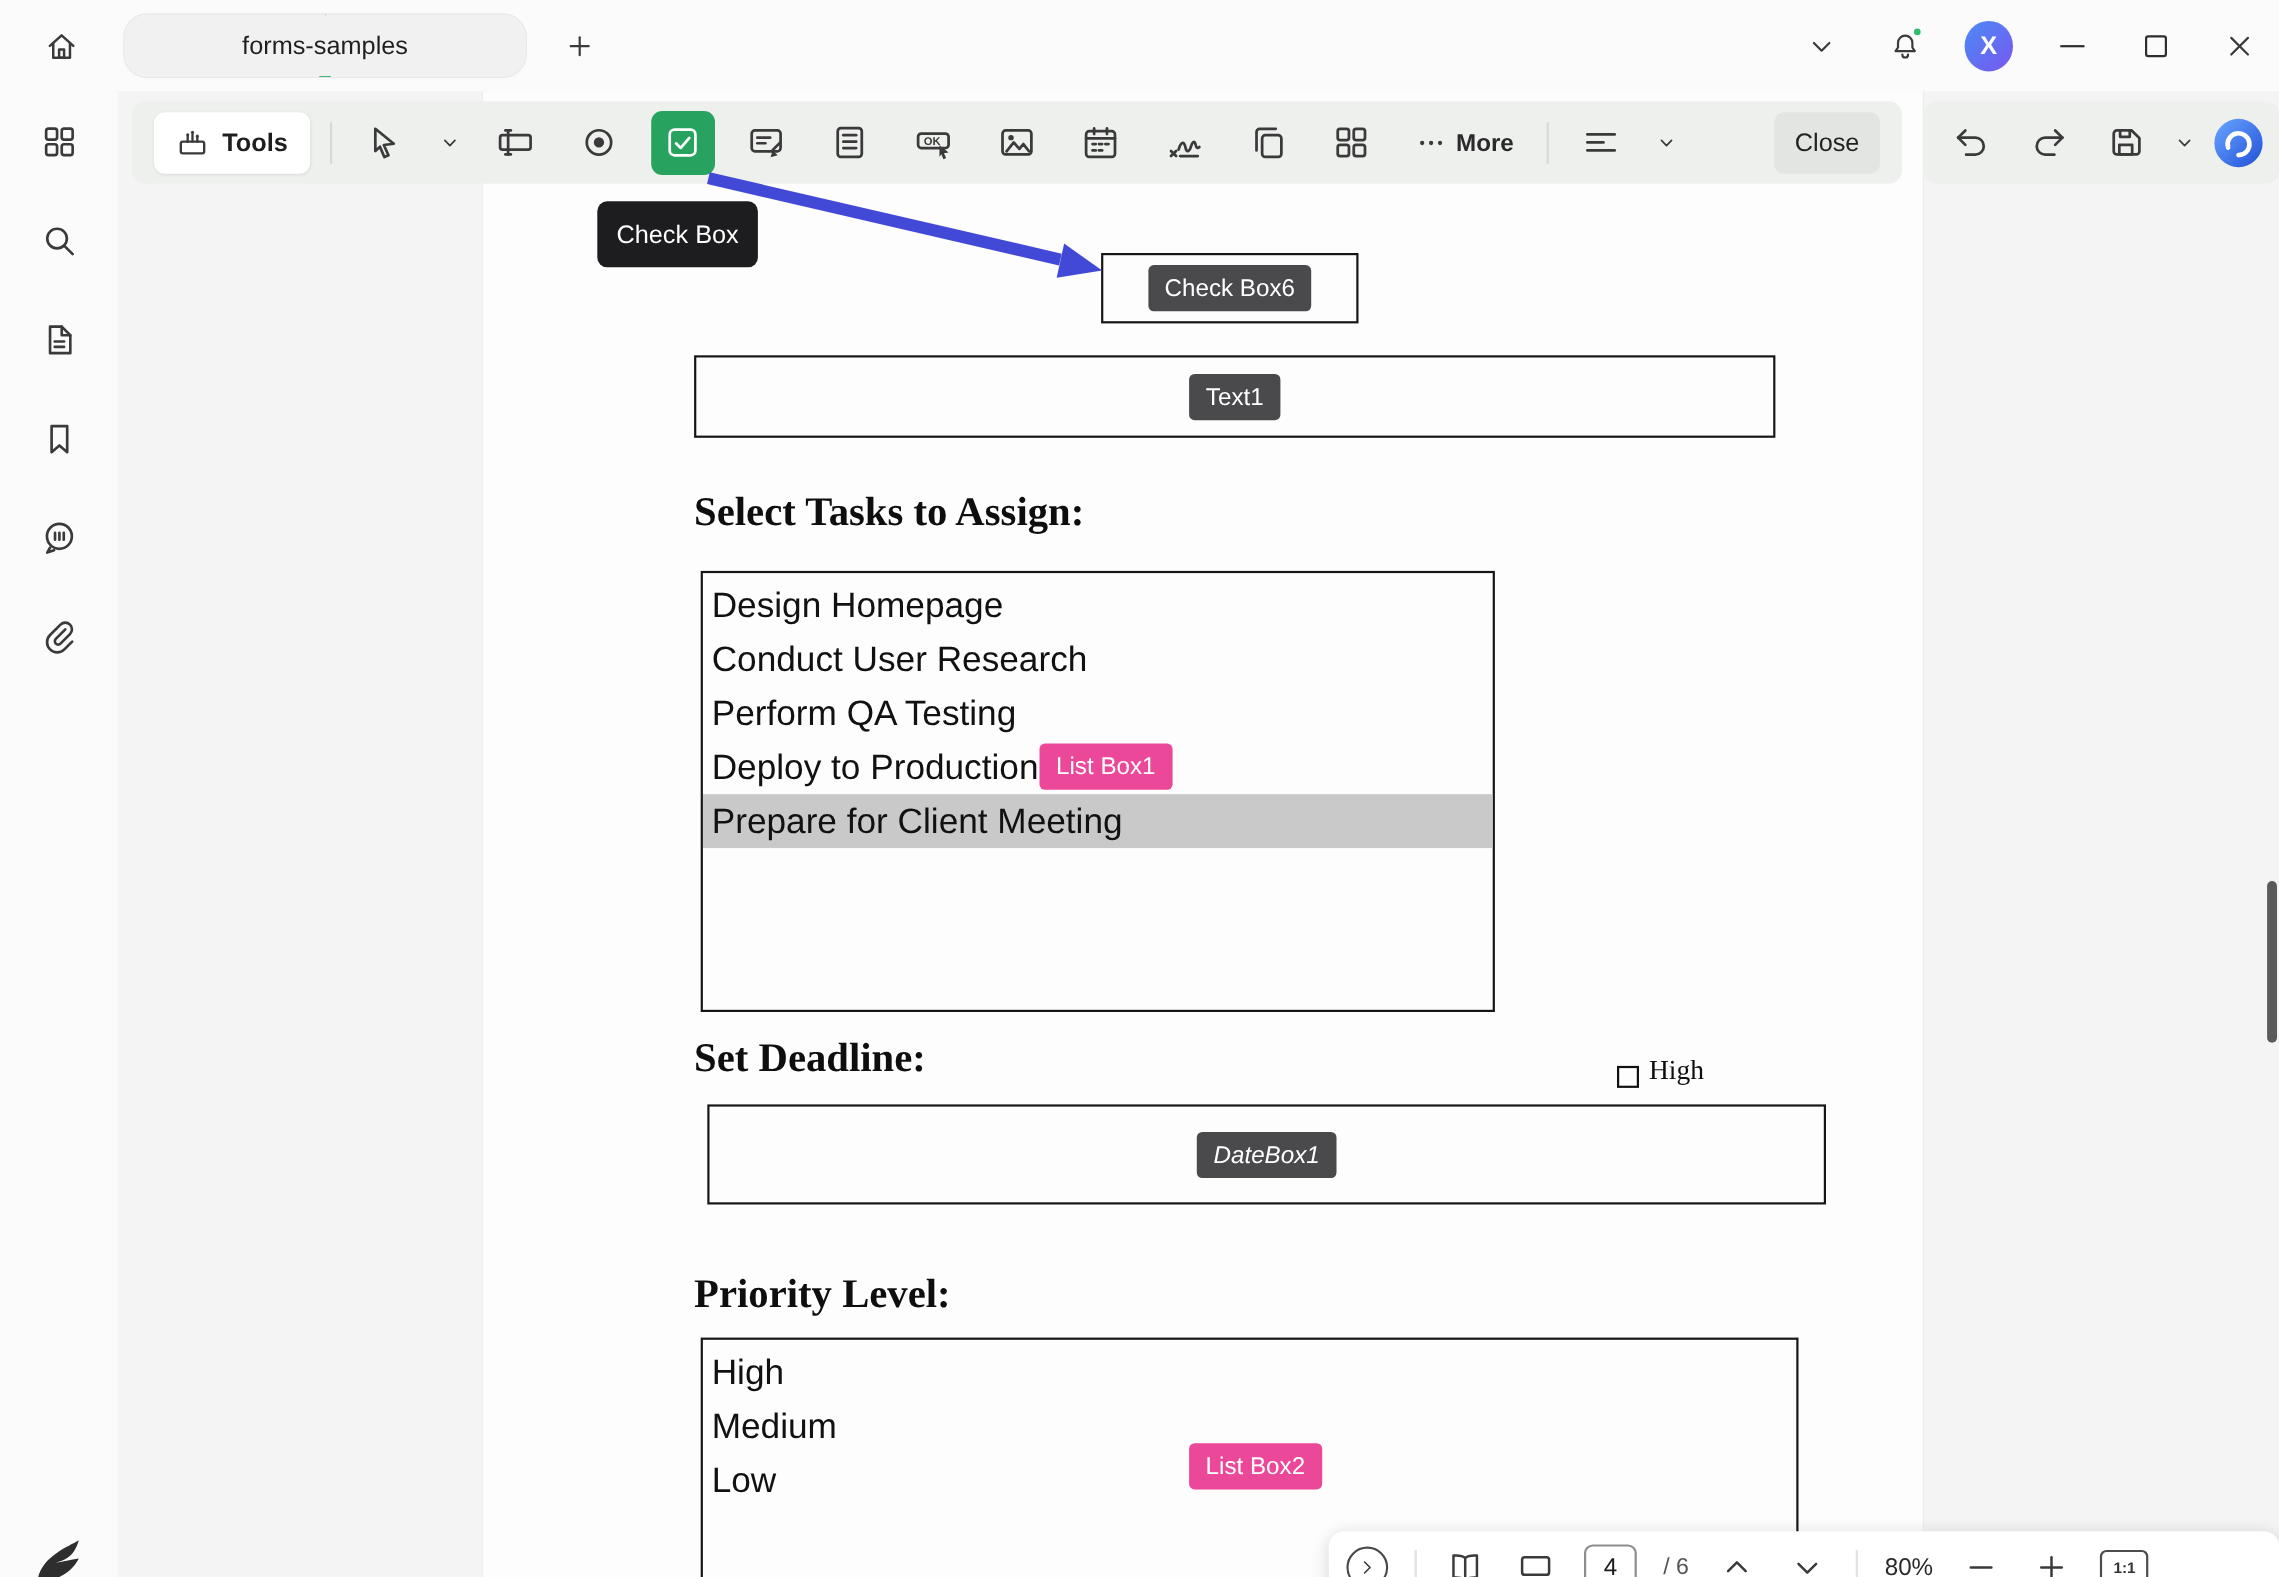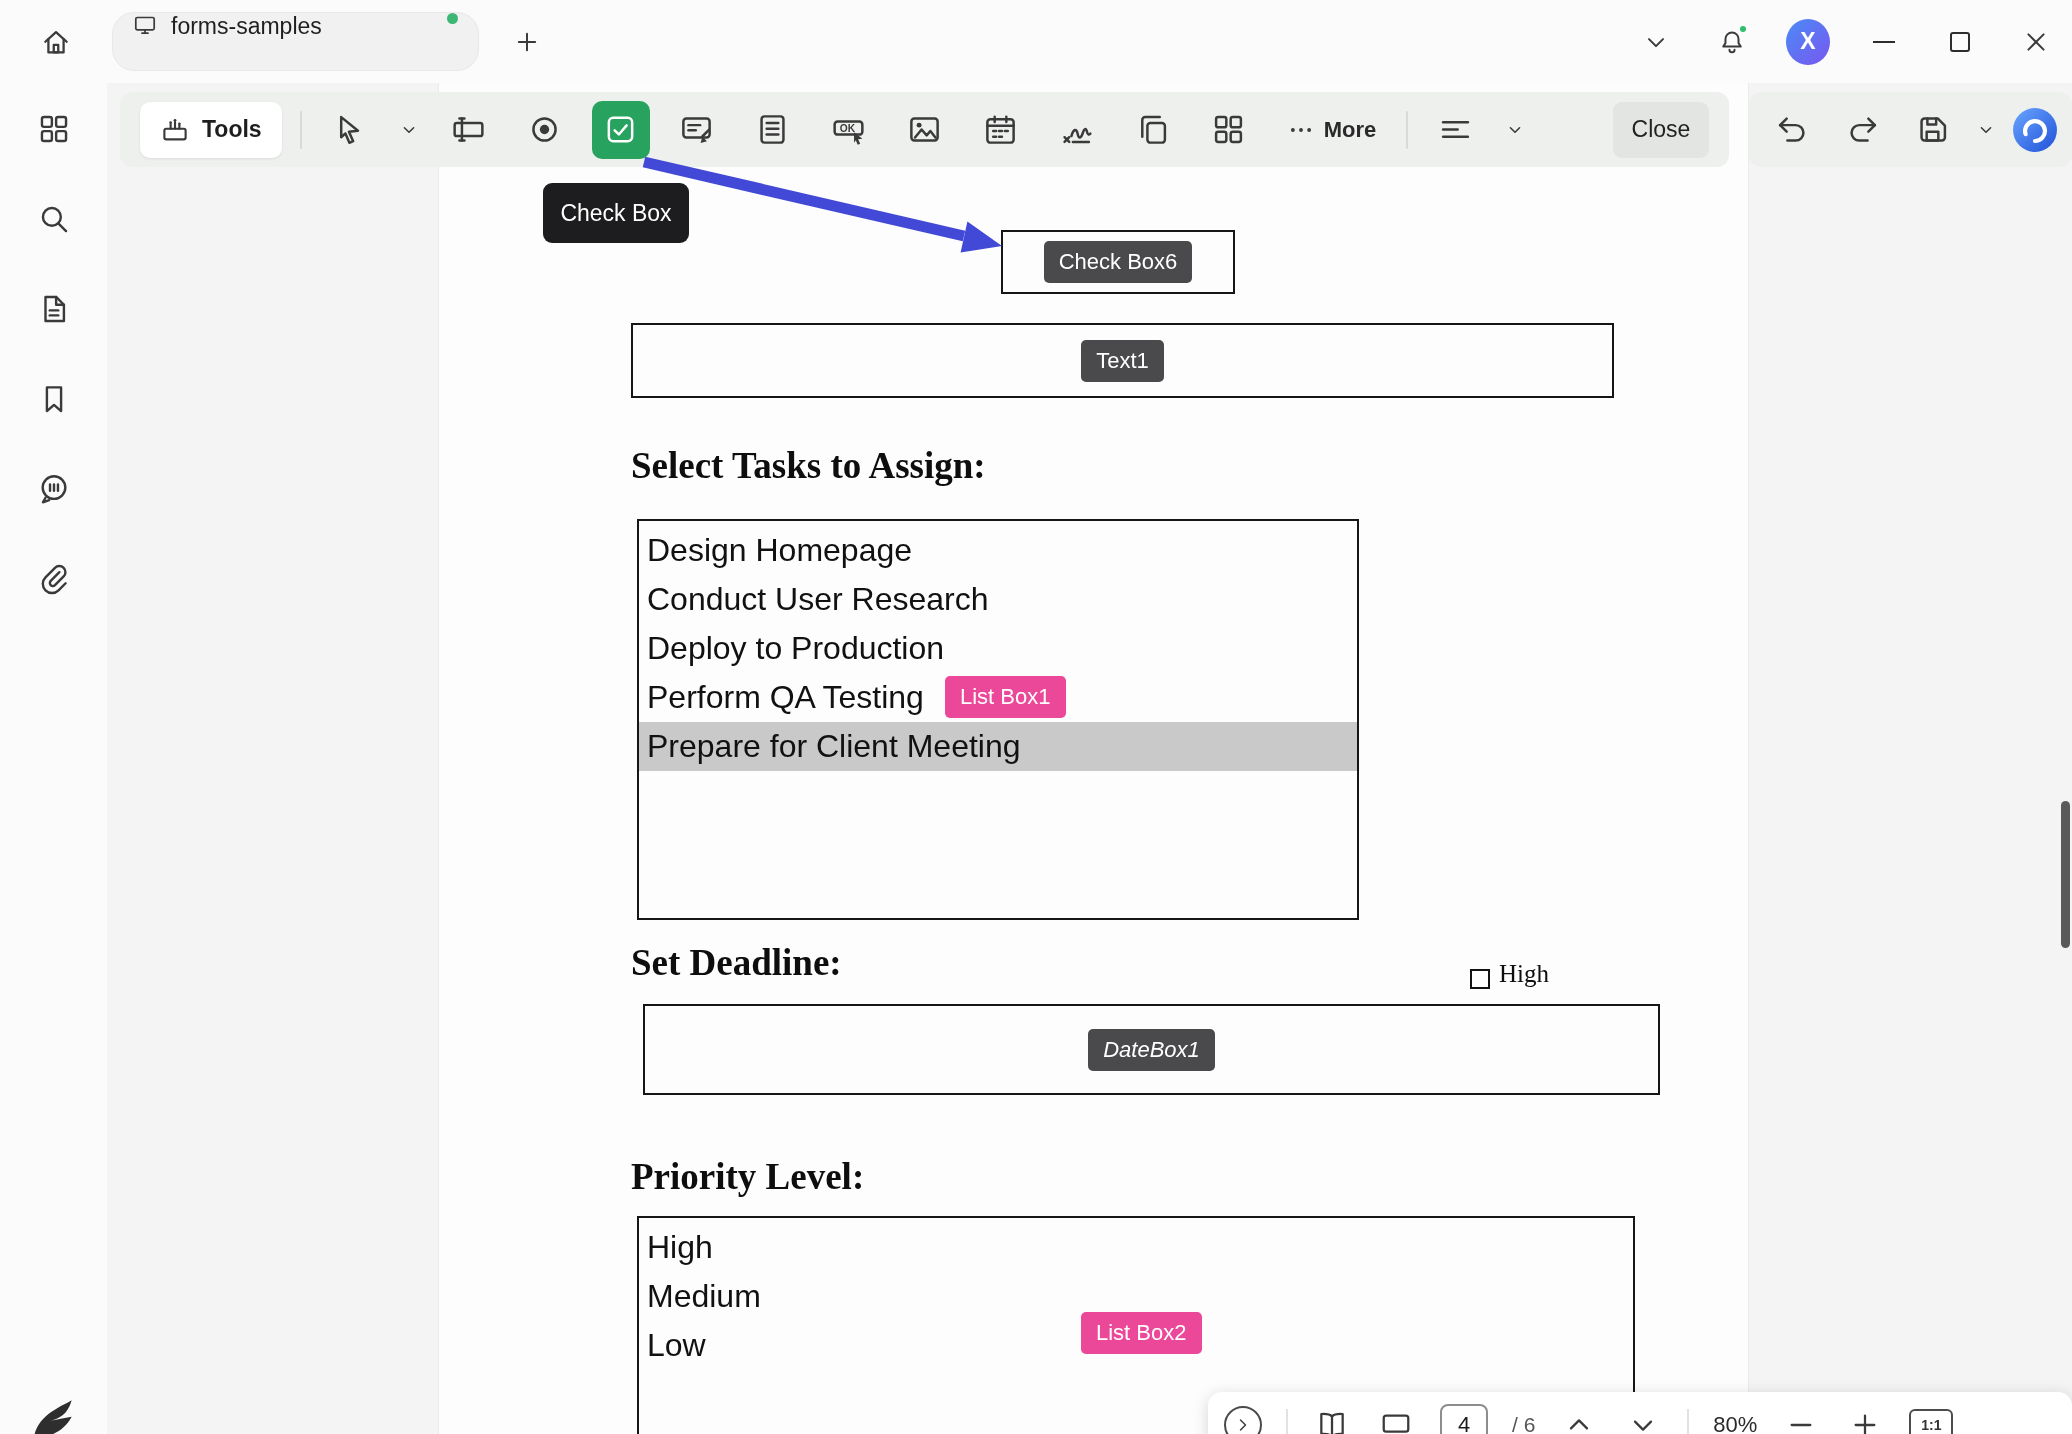--- a/index.html
+++ b/index.html
@@ -10,21 +10,21 @@
   
   .ic *{stroke:#3a3a3a;stroke-width:1.7;fill:none;stroke-linecap:round;stroke-linejoin:round;}
   .ic .fl{fill:#3a3a3a;stroke:none;}
   .ic .txt{fill:#3a3a3a;stroke:none;font:700 7px "Liberation Sans",sans-serif;}
   .tool.active .ic *{stroke:#fff;}
 
   
   .titlebar{position:absolute;left:0;top:0;width:2072px;height:83px;background:#fbfbfb;display:flex;align-items:center;z-index:20;}
   .home-btn{margin-left:30px;width:52px;height:52px;border-radius:10px;display:flex;align-items:center;justify-content:center;}
   .home-btn svg{width:32px;height:32px;}
-  .tab{margin-left:30px;width:367px;height:59px;background:#f0f1f0;border:1px solid #e8e8e8;border-radius:22px;display:flex;align-items:flex-start;padding:0 20px;gap:14px;}
+  .tab{margin-left:30px;width:367px;height:59px;background:#f0f1f0;border:1px solid #e8e8e8;border-radius:22px;display:flex;align-items:center;padding:0 20px;gap:14px;flex-direction:column;}
   .tab svg{width:24px;height:24px;}
   .tab-label{font-size:23px;color:#1f1f1f;flex:1;}
   .gdot{width:11px;height:11px;border-radius:50%;background:#3cb874;}
   .newtab{margin-left:26px;width:44px;height:44px;display:flex;align-items:center;justify-content:center;}
   .newtab svg{width:28px;height:28px;}
   .tb-right{margin-left:auto;display:flex;align-items:center;gap:32px;padding-right:14px;}
   .tb-right button{width:44px;height:44px;display:flex;align-items:center;justify-content:center;}
   .tb-right svg{width:28px;height:28px;}
   .bell-wrap{position:relative;}
   .bell-dot{position:absolute;right:6px;top:4px;width:10px;height:10px;border-radius:50%;background:#2dbd6e;border:2px solid #fbfbfb;}
@@ -388,22 +388,22 @@
 
 <div class="field flexc" style="left:631px;top:323px;width:983px;height:75px;">
   <span class="badge-in">Text1</span>
 </div>
 
 <div class="h-serif" style="left:631px;top:444px;">Select Tasks to Assign:</div>
 
 <div class="field pdf-list" style="left:637px;top:519px;width:722px;height:401px;">
   <div class="row">Design Homepage</div>
   <div class="row">Conduct User Research</div>
+  <div class="row">Perform QA Testing</div>
   <div class="row">Deploy to Production</div>
-  <div class="row">Perform QA Testing</div>
   <div class="row selected">Prepare for Client Meeting</div>
 </div>
 <span class="badge" style="left:945px;top:676px;">List Box1</span>
 
 <div class="h-serif" style="left:631px;top:941px;">Set Deadline:</div>
 
 <span class="hi-check"></span>
 <span class="hi-label">High</span>
 
 <div class="field flexc" style="left:643px;top:1004px;width:1017px;height:91px;font-style:italic;">

